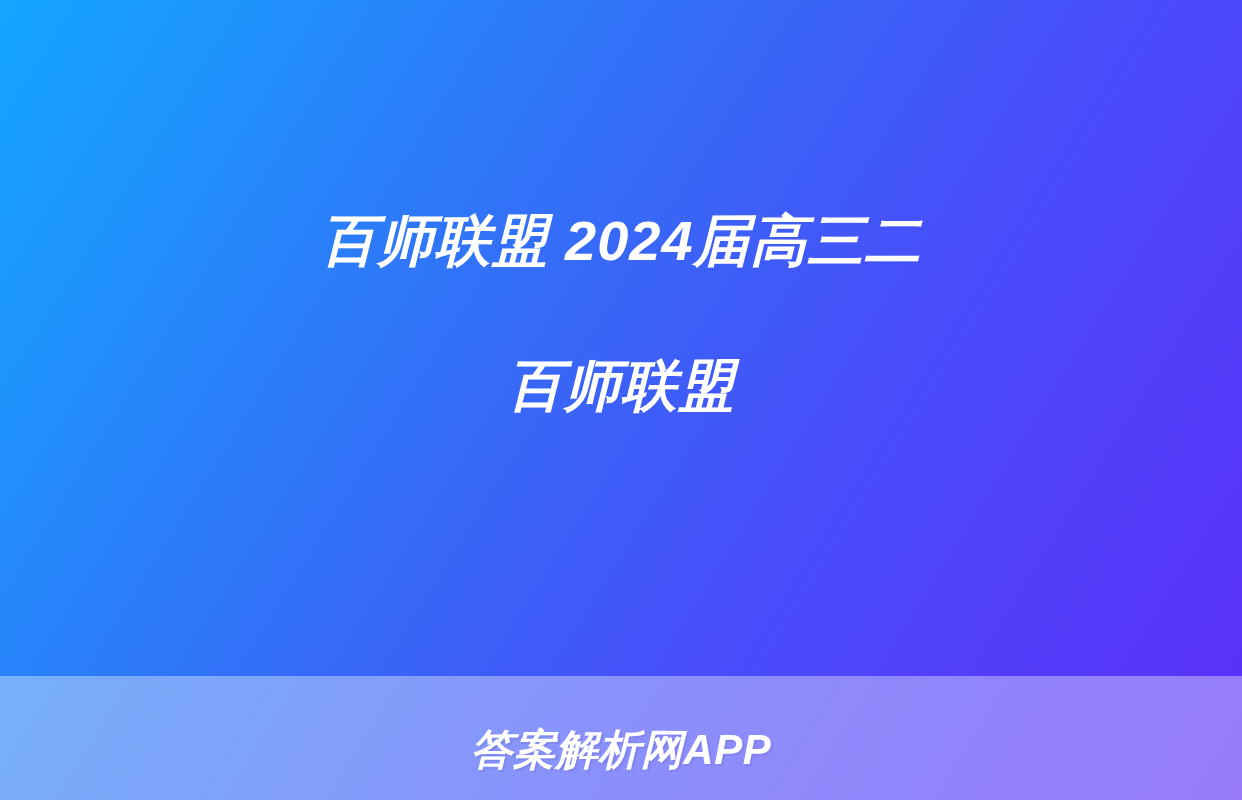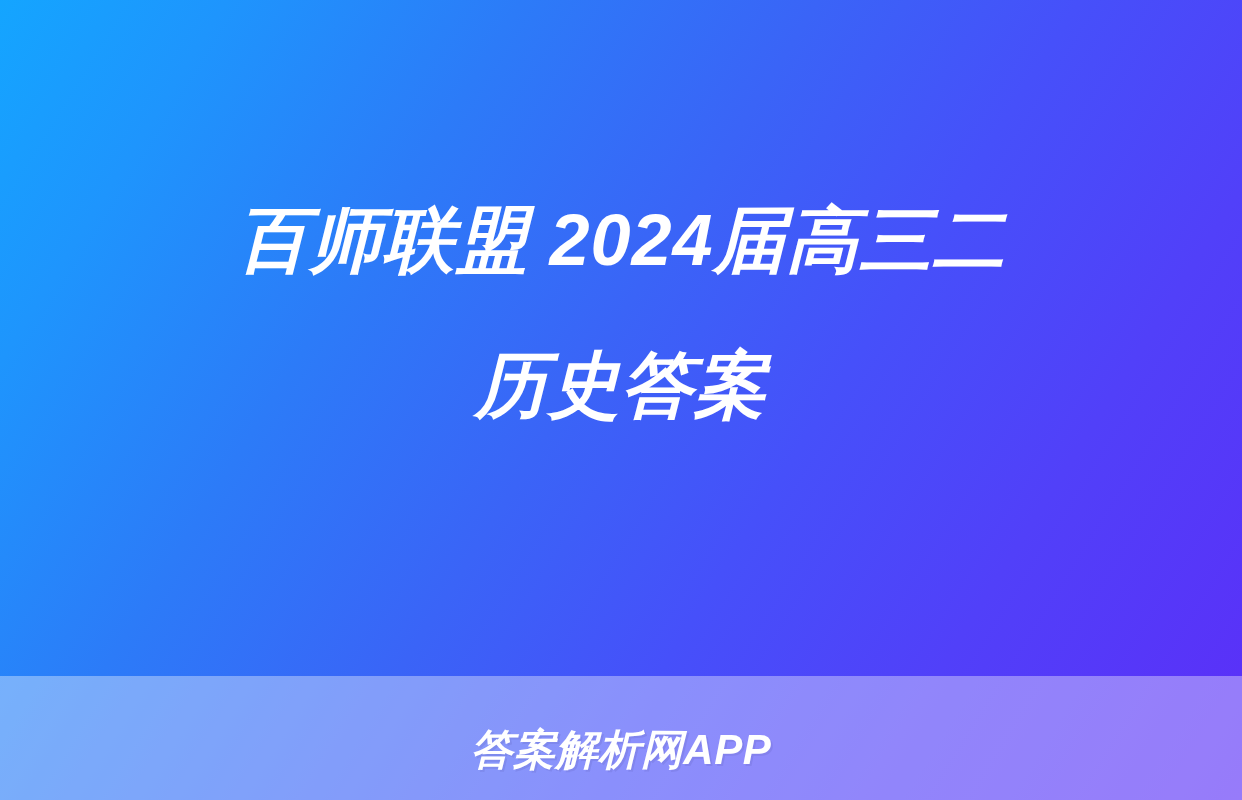--- a/index.html
+++ b/index.html
@@ -35,21 +35,21 @@
     right: 0;
     top: 168px;
     padding: 0 58px;
     box-sizing: border-box;
     text-align: center;
     color: #ffffff;
   }
 
   .title-line {
     display: block;
-    font-size: 72px;
+    font-size: 56px;
     line-height: 145px;
     font-weight: 700;
     font-style: italic;
     letter-spacing: 1px;
     white-space: nowrap;
     color: #ffffff;
   }
 
   
   #footer-band {
@@ -75,20 +75,20 @@
     text-shadow: 2px 2px 0 rgba(90, 90, 180, 0.18);
   }
 </style>
 </head>
 <body>
 
 <div id="poster">
 
   <div id="headline">
     <span class="title-line">百师联盟 2024届高三二</span>
-    <span class="title-line">历史答案</span>
+    <span class="title-line">百师联盟</span>
   </div>
 
   <div id="footer-band">
     <span id="footer-text">答案解析网APP</span>
   </div>
 
 </div>
 
 </body></html>

